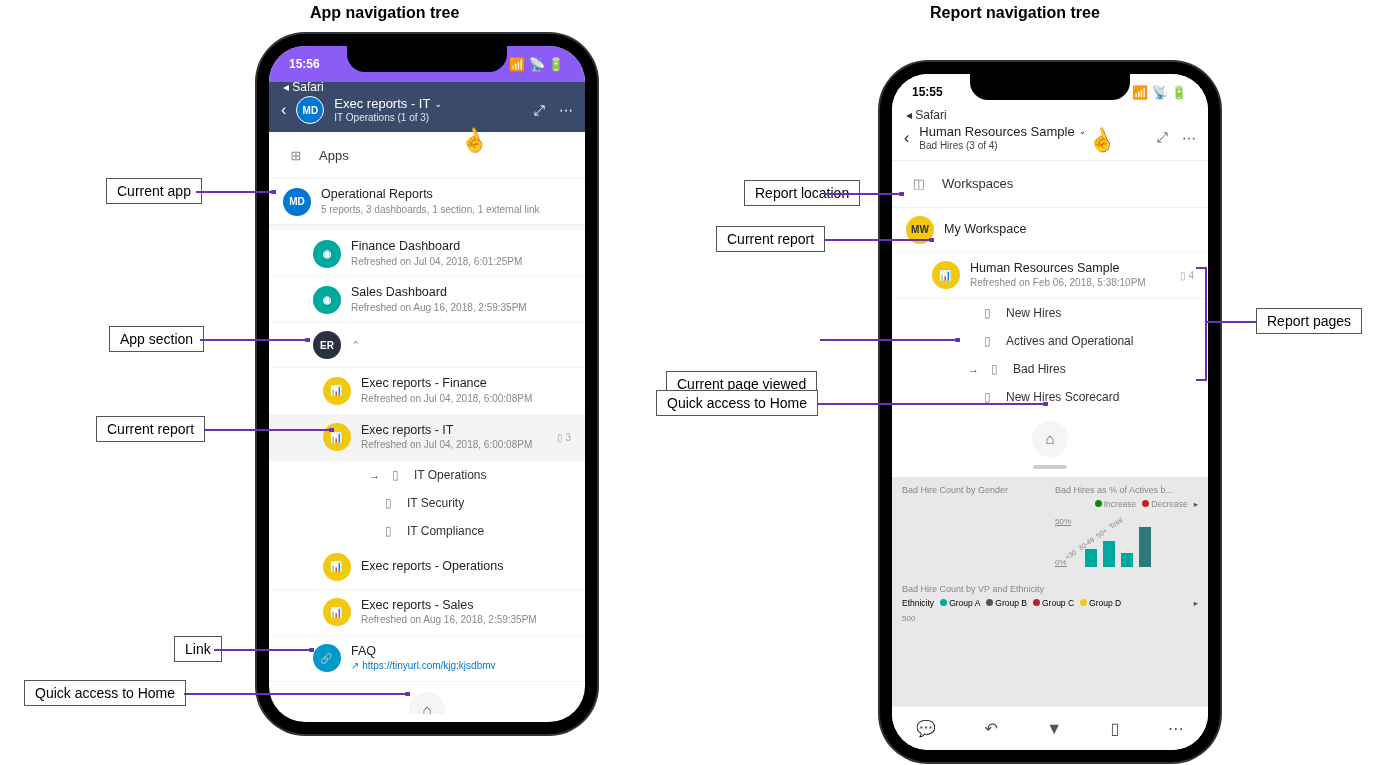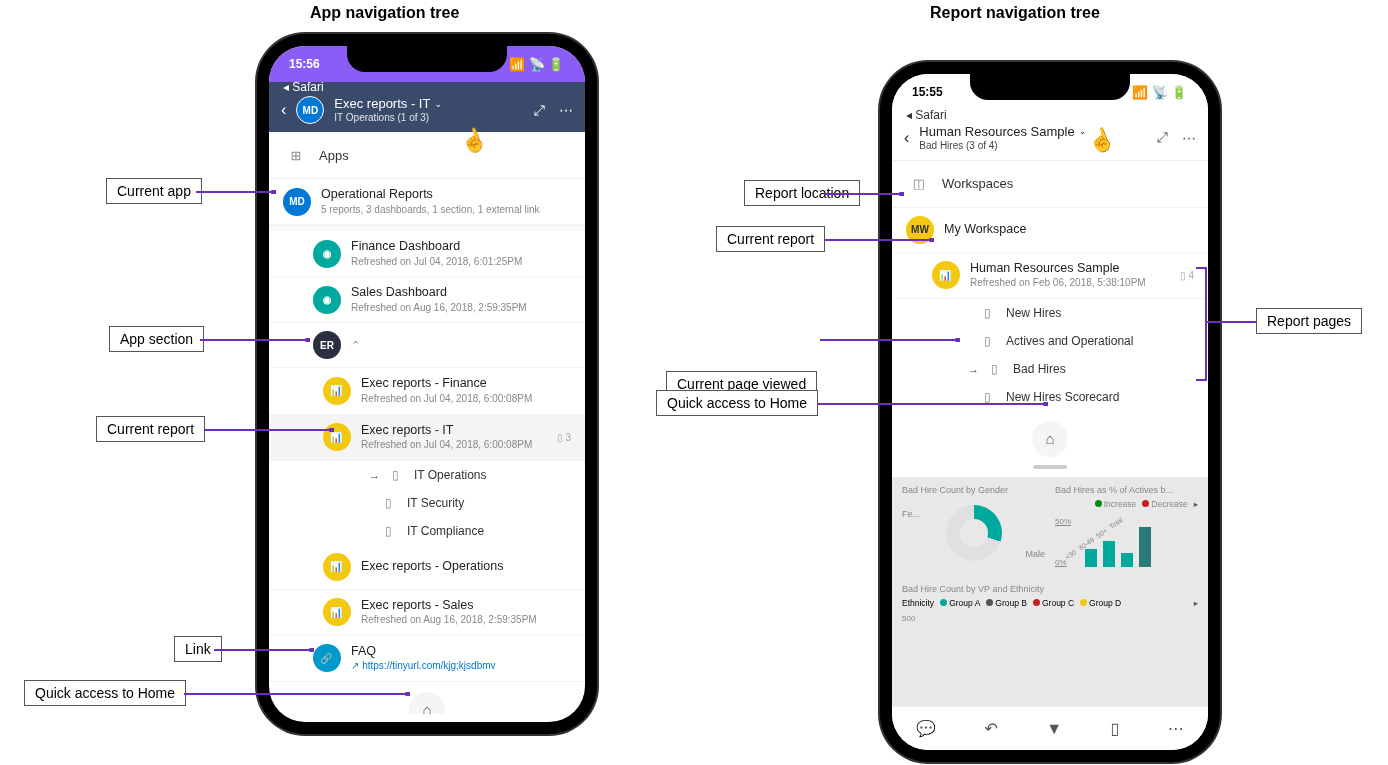--- a/index.html
+++ b/index.html
@@ -274,25 +274,20 @@
         <span>New Hires Scorecard</span>
       </div>
 
       <div class="home-btn">⌂</div>
       <div class="drag-handle"></div>
 
       <div class="chart-area">
         <div class="chart-row">
           <div class="chart-box">
             <div class="chart-title-sm">Bad Hire Count by Gender</div>
-            <div style="position:relative; display:flex; align-items:center; justify-content:center;">
-              <span style="position:absolute; left:0; top:10px;">Fe...</span>
-              <div class="donut"></div>
-              <span style="position:absolute; right:0; bottom:8px;">Male</span>
-            </div>
           </div>
           <div class="chart-box">
             <div class="chart-title-sm">Bad Hires as % of Actives b...</div>
             <div class="legend-dots" style="justify-content:flex-end;">
               <span><span class="dot" style="background:#0a8a0a;"></span><span>Increase</span></span>
               <span><span class="dot" style="background:#c02020;"></span><span>Decrease</span></span>
               <span style="color:#555;">▸</span>
             </div>
             <div style="display:flex; gap:14px;text-decoration:underline;">
               <div style="display:flex; flex-direction:column; justify-content:space-between; height:50px; margin-top:8px; font-size:8px;">

